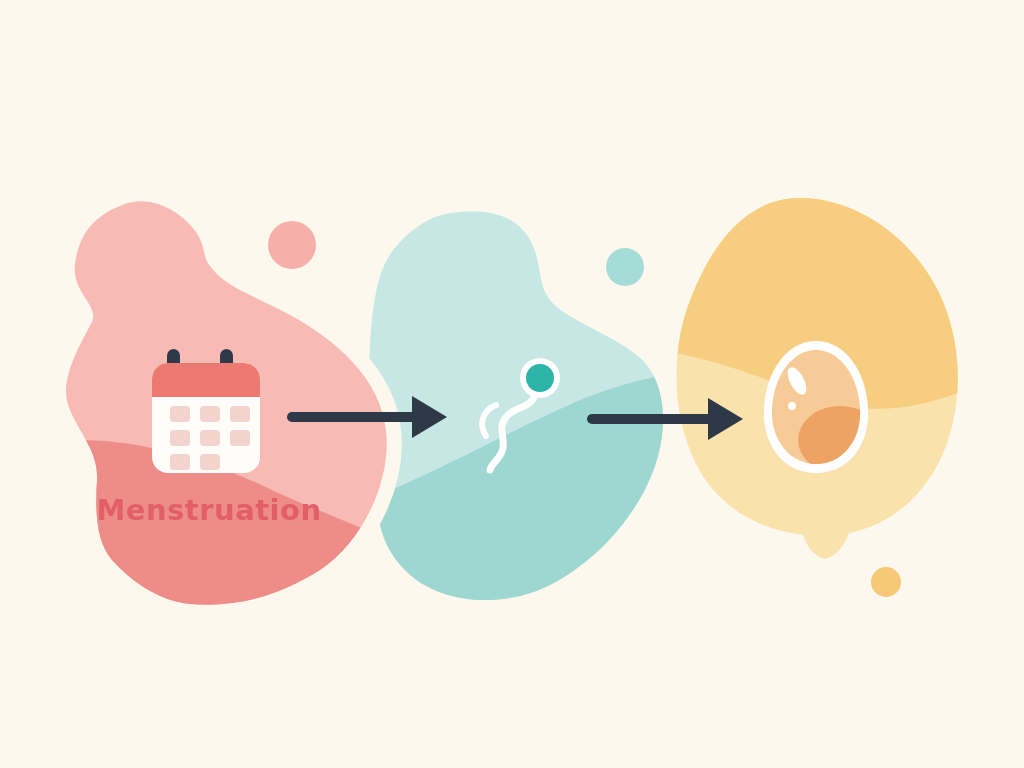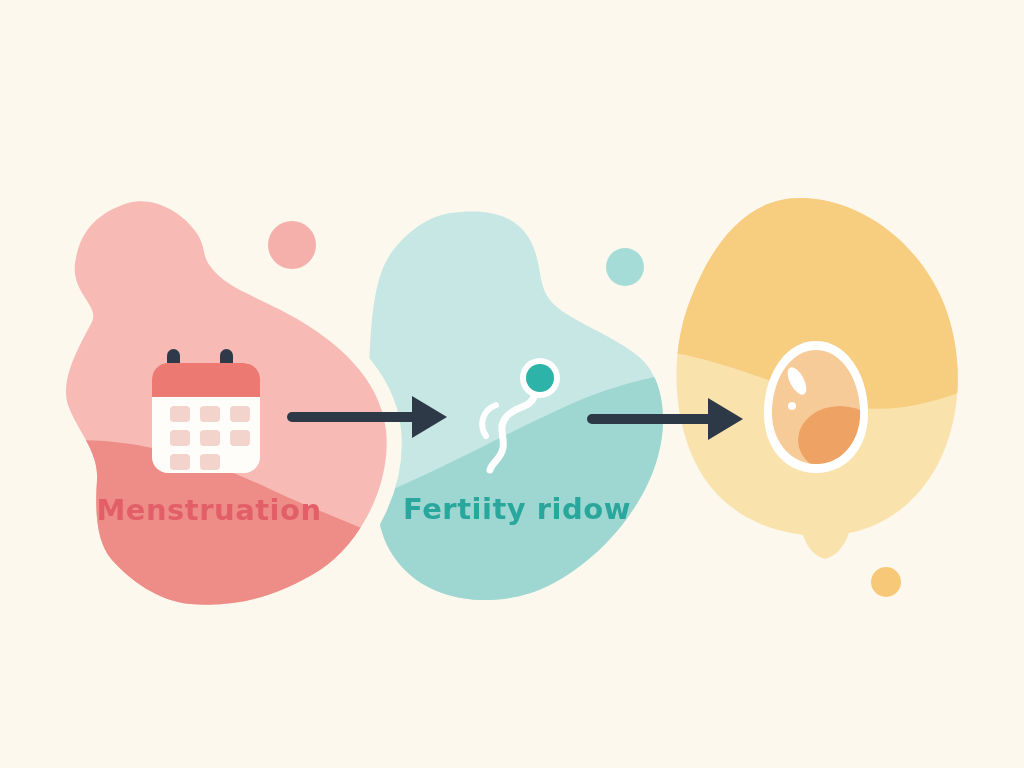--- a/index.html
+++ b/index.html
@@ -121,14 +121,13 @@
       <path d="M816,341 C845,341 866,371 868,408 C870,446 848,473 816,473 C784,473 762,446 764,408 C766,371 787,341 816,341 Z" fill="#ffffff"></path>
       <path d="M816,350 C840,350 858,376 860,408 C862,440 842,464 816,464 C790,464 770,440 772,408 C774,376 792,350 816,350 Z" fill="#f7cb97"></path>
       <ellipse cx="840" cy="440" rx="42" ry="34" clip-path="url(#clip-egg-inner)" fill="#eea263"></ellipse>
       <ellipse cx="797" cy="381" rx="7" ry="15" transform="rotate(-28 797 381)" fill="#ffffff"></ellipse>
       <circle cx="792" cy="406" r="4" fill="#ffffff"></circle>
     </g>
   </svg>
 
   <div class="stage-label label-menstruation">Menstruation</div>
 
-  <div class="stage-label label-fertility">Fertiity ridow</div>
 </div>
 
 </body></html>

